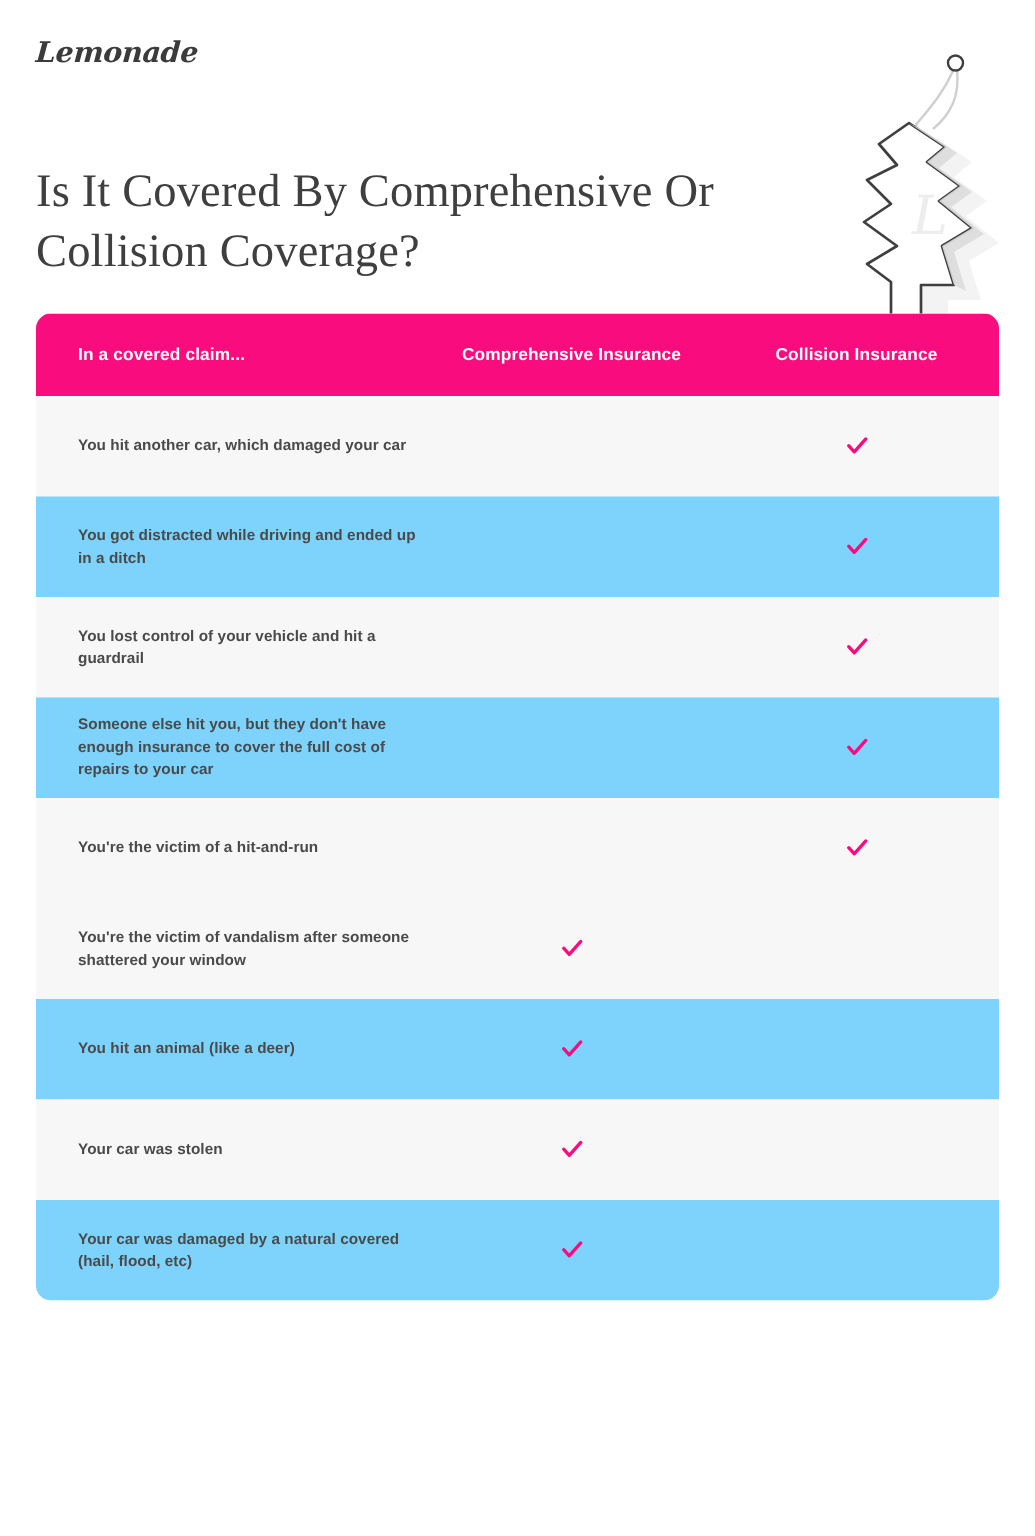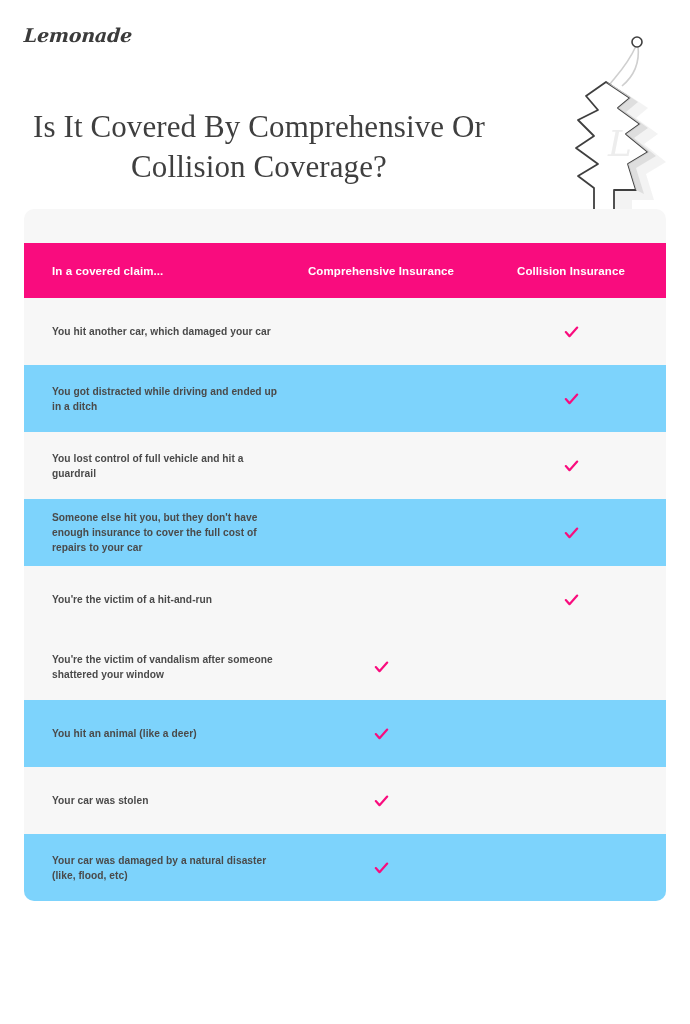--- a/index.html
+++ b/index.html
@@ -35,21 +35,20 @@
     position: absolute;
     left: 24px;
     top: 86px;
     width: 470px;
     font-family: "Liberation Serif", serif;
     font-size: 31px;
     line-height: 40px;
     font-weight: 400;
     color: #3f3f3f;
     letter-spacing: 0.1px;
-    text-align: center;
   }
 
   
   .ornament {
     position: absolute;
     left: 548px;
     top: 28px;
     width: 140px;
     height: 215px;
     pointer-events: none;
@@ -65,21 +64,20 @@
     overflow: hidden;
     background: #f7f7f7;
   }
 
   .thead {
     display: flex;
     align-items: center;
     height: 55px;
     background: #f90c7e;
     color: #ffffff;
-    margin-top: 34px;
   }
 
   .col-claim   { width: 262px; padding-left: 28px; box-sizing: border-box; }
   .col-comp    { width: 190px; text-align: center; }
   .col-coll    { width: 190px; text-align: center; }
 
   .thead .col-claim {
     font-size: 11.5px;
     font-weight: 700;
     letter-spacing: 0.1px;
@@ -164,21 +162,21 @@
             </svg></span></div>
       </div>
       <div class="row alt">
         <div class="col-claim">You got distracted while driving and ended up in a ditch</div>
         <div class="col-comp"><span class="cell-empty"></span></div>
         <div class="col-coll"><span class="check"><svg width="15" height="15" viewBox="0 0 15 15" fill="none" xmlns="http://www.w3.org/2000/svg">
               <path d="M1.8 7.1 L5.5 11.2 L13.2 2.6" stroke="#f90c7e" stroke-width="2.2" stroke-linecap="round" stroke-linejoin="round"></path>
             </svg></span></div>
       </div>
       <div class="row">
-        <div class="col-claim">You lost control of full vehicle and hit a guardrail</div>
+        <div class="col-claim">You lost control of your vehicle and hit a guardrail</div>
         <div class="col-comp"><span class="cell-empty"></span></div>
         <div class="col-coll"><span class="check"><svg width="15" height="15" viewBox="0 0 15 15" fill="none" xmlns="http://www.w3.org/2000/svg">
               <path d="M1.8 7.1 L5.5 11.2 L13.2 2.6" stroke="#f90c7e" stroke-width="2.2" stroke-linecap="round" stroke-linejoin="round"></path>
             </svg></span></div>
       </div>
       <div class="row alt">
         <div class="col-claim">Someone else hit you, but they don't have enough insurance to cover the full cost of repairs to your car</div>
         <div class="col-comp"><span class="cell-empty"></span></div>
         <div class="col-coll"><span class="check"><svg width="15" height="15" viewBox="0 0 15 15" fill="none" xmlns="http://www.w3.org/2000/svg">
               <path d="M1.8 7.1 L5.5 11.2 L13.2 2.6" stroke="#f90c7e" stroke-width="2.2" stroke-linecap="round" stroke-linejoin="round"></path>
@@ -206,20 +204,20 @@
         <div class="col-coll"><span class="cell-empty"></span></div>
       </div>
       <div class="row">
         <div class="col-claim">Your car was stolen</div>
         <div class="col-comp"><span class="check"><svg width="15" height="15" viewBox="0 0 15 15" fill="none" xmlns="http://www.w3.org/2000/svg">
               <path d="M1.8 7.1 L5.5 11.2 L13.2 2.6" stroke="#f90c7e" stroke-width="2.2" stroke-linecap="round" stroke-linejoin="round"></path>
             </svg></span></div>
         <div class="col-coll"><span class="cell-empty"></span></div>
       </div>
       <div class="row alt">
-        <div class="col-claim">Your car was damaged by a natural disaster (like, flood, etc)</div>
+        <div class="col-claim">Your car was damaged by a natural covered (hail, flood, etc)</div>
         <div class="col-comp"><span class="check"><svg width="15" height="15" viewBox="0 0 15 15" fill="none" xmlns="http://www.w3.org/2000/svg">
               <path d="M1.8 7.1 L5.5 11.2 L13.2 2.6" stroke="#f90c7e" stroke-width="2.2" stroke-linecap="round" stroke-linejoin="round"></path>
             </svg></span></div>
         <div class="col-coll"><span class="cell-empty"></span></div>
       </div>
     </div>
 </div>
 
 </body></html>

